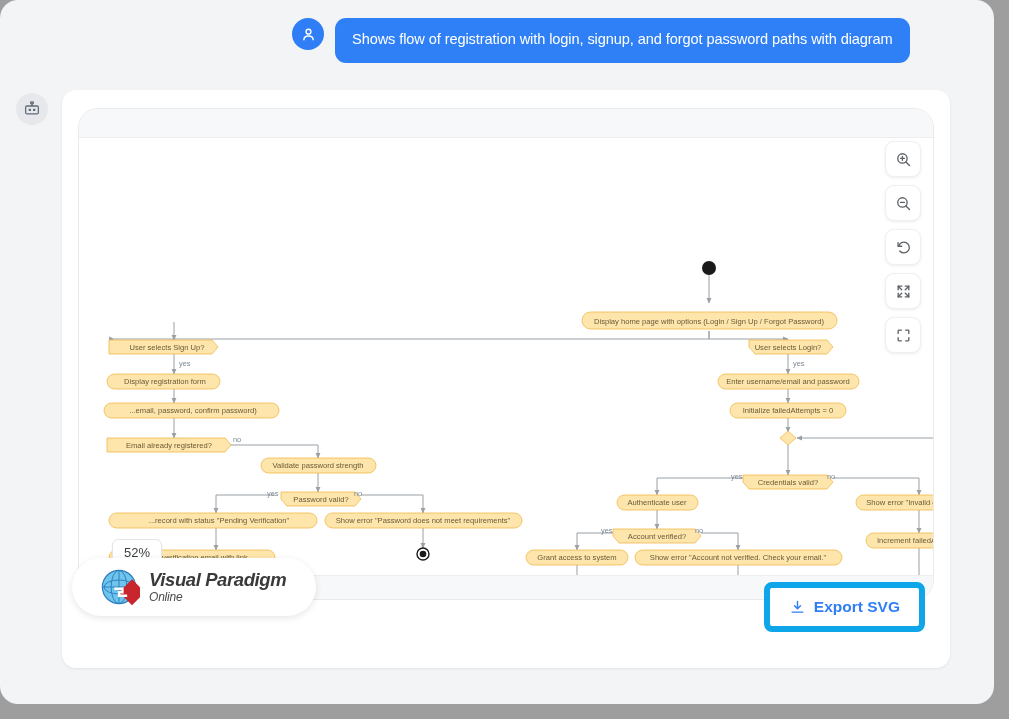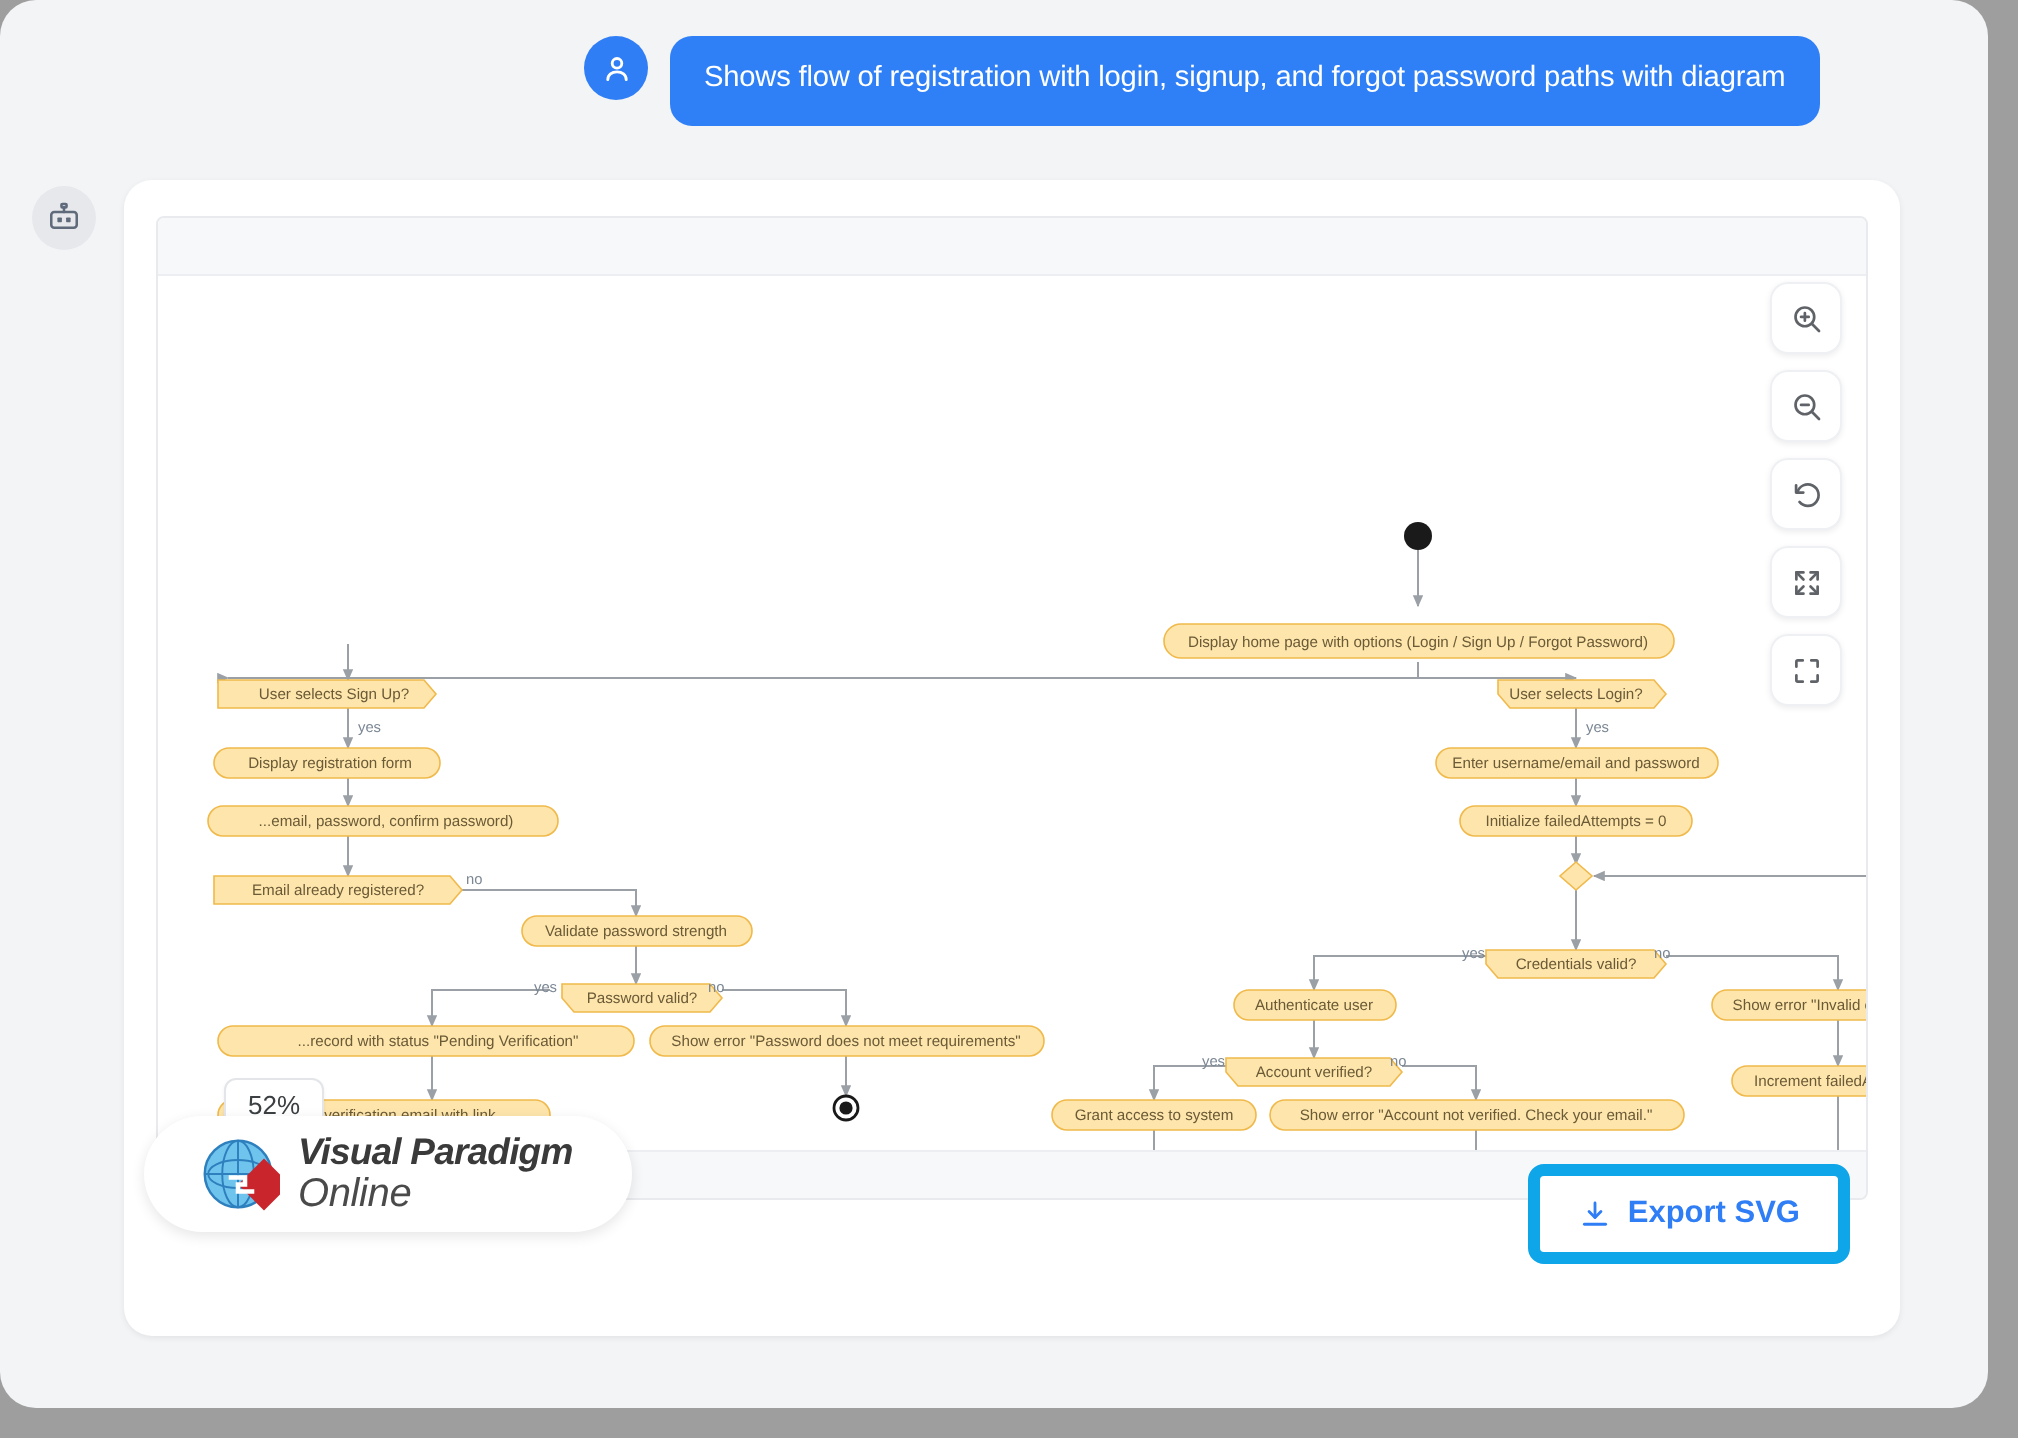--- a/index.html
+++ b/index.html
@@ -66,21 +66,21 @@
     box-shadow: 0 1px 3px rgba(0,0,0,0.07);
   }
 
   
   #viewport {
     position: absolute;
     left: 16px; top: 18px;
     width: 856px; height: 492px;
     background: #ffffff;
     border: 1px solid #e8eaed;
-    border-radius: 4px;
+    border-radius: 20px;
     overflow: hidden;
   }
   #viewport-topbar {
     position: absolute;
     left: 0; top: 0;
     width: 100%; height: 29px;
     background: #f7f8fa;
     border-bottom: 1px solid #eceef1;
   }
   #viewport-bottombar {
@@ -145,21 +145,21 @@
     box-shadow: 0 2px 7px rgba(0,0,0,0.10);
     z-index: 8;
     font-style: italic;
   }
   #logo-text { line-height: 1.0; }
   #logo-line1 {
     font-size: 18.5px; font-weight: bold; color: #3a3a3a;
     letter-spacing: -0.4px;
   }
   #logo-line2 {
-    font-size: 20px; color: #4a4a4a; letter-spacing: -0.2px; margin-top: 1px;
+    font-size: 12px; color: #4a4a4a; letter-spacing: -0.2px; margin-top: 1px;
   }
   #export-btn {
     position: absolute;
     right: 25px; bottom: 36px;
     display: flex; align-items: center; gap: 8px;
     background: #ffffff;
     border: 6px solid #0ea5e9;
     border-radius: 8px;
     padding: 10px 19px;
     color: #2f7ef6;

